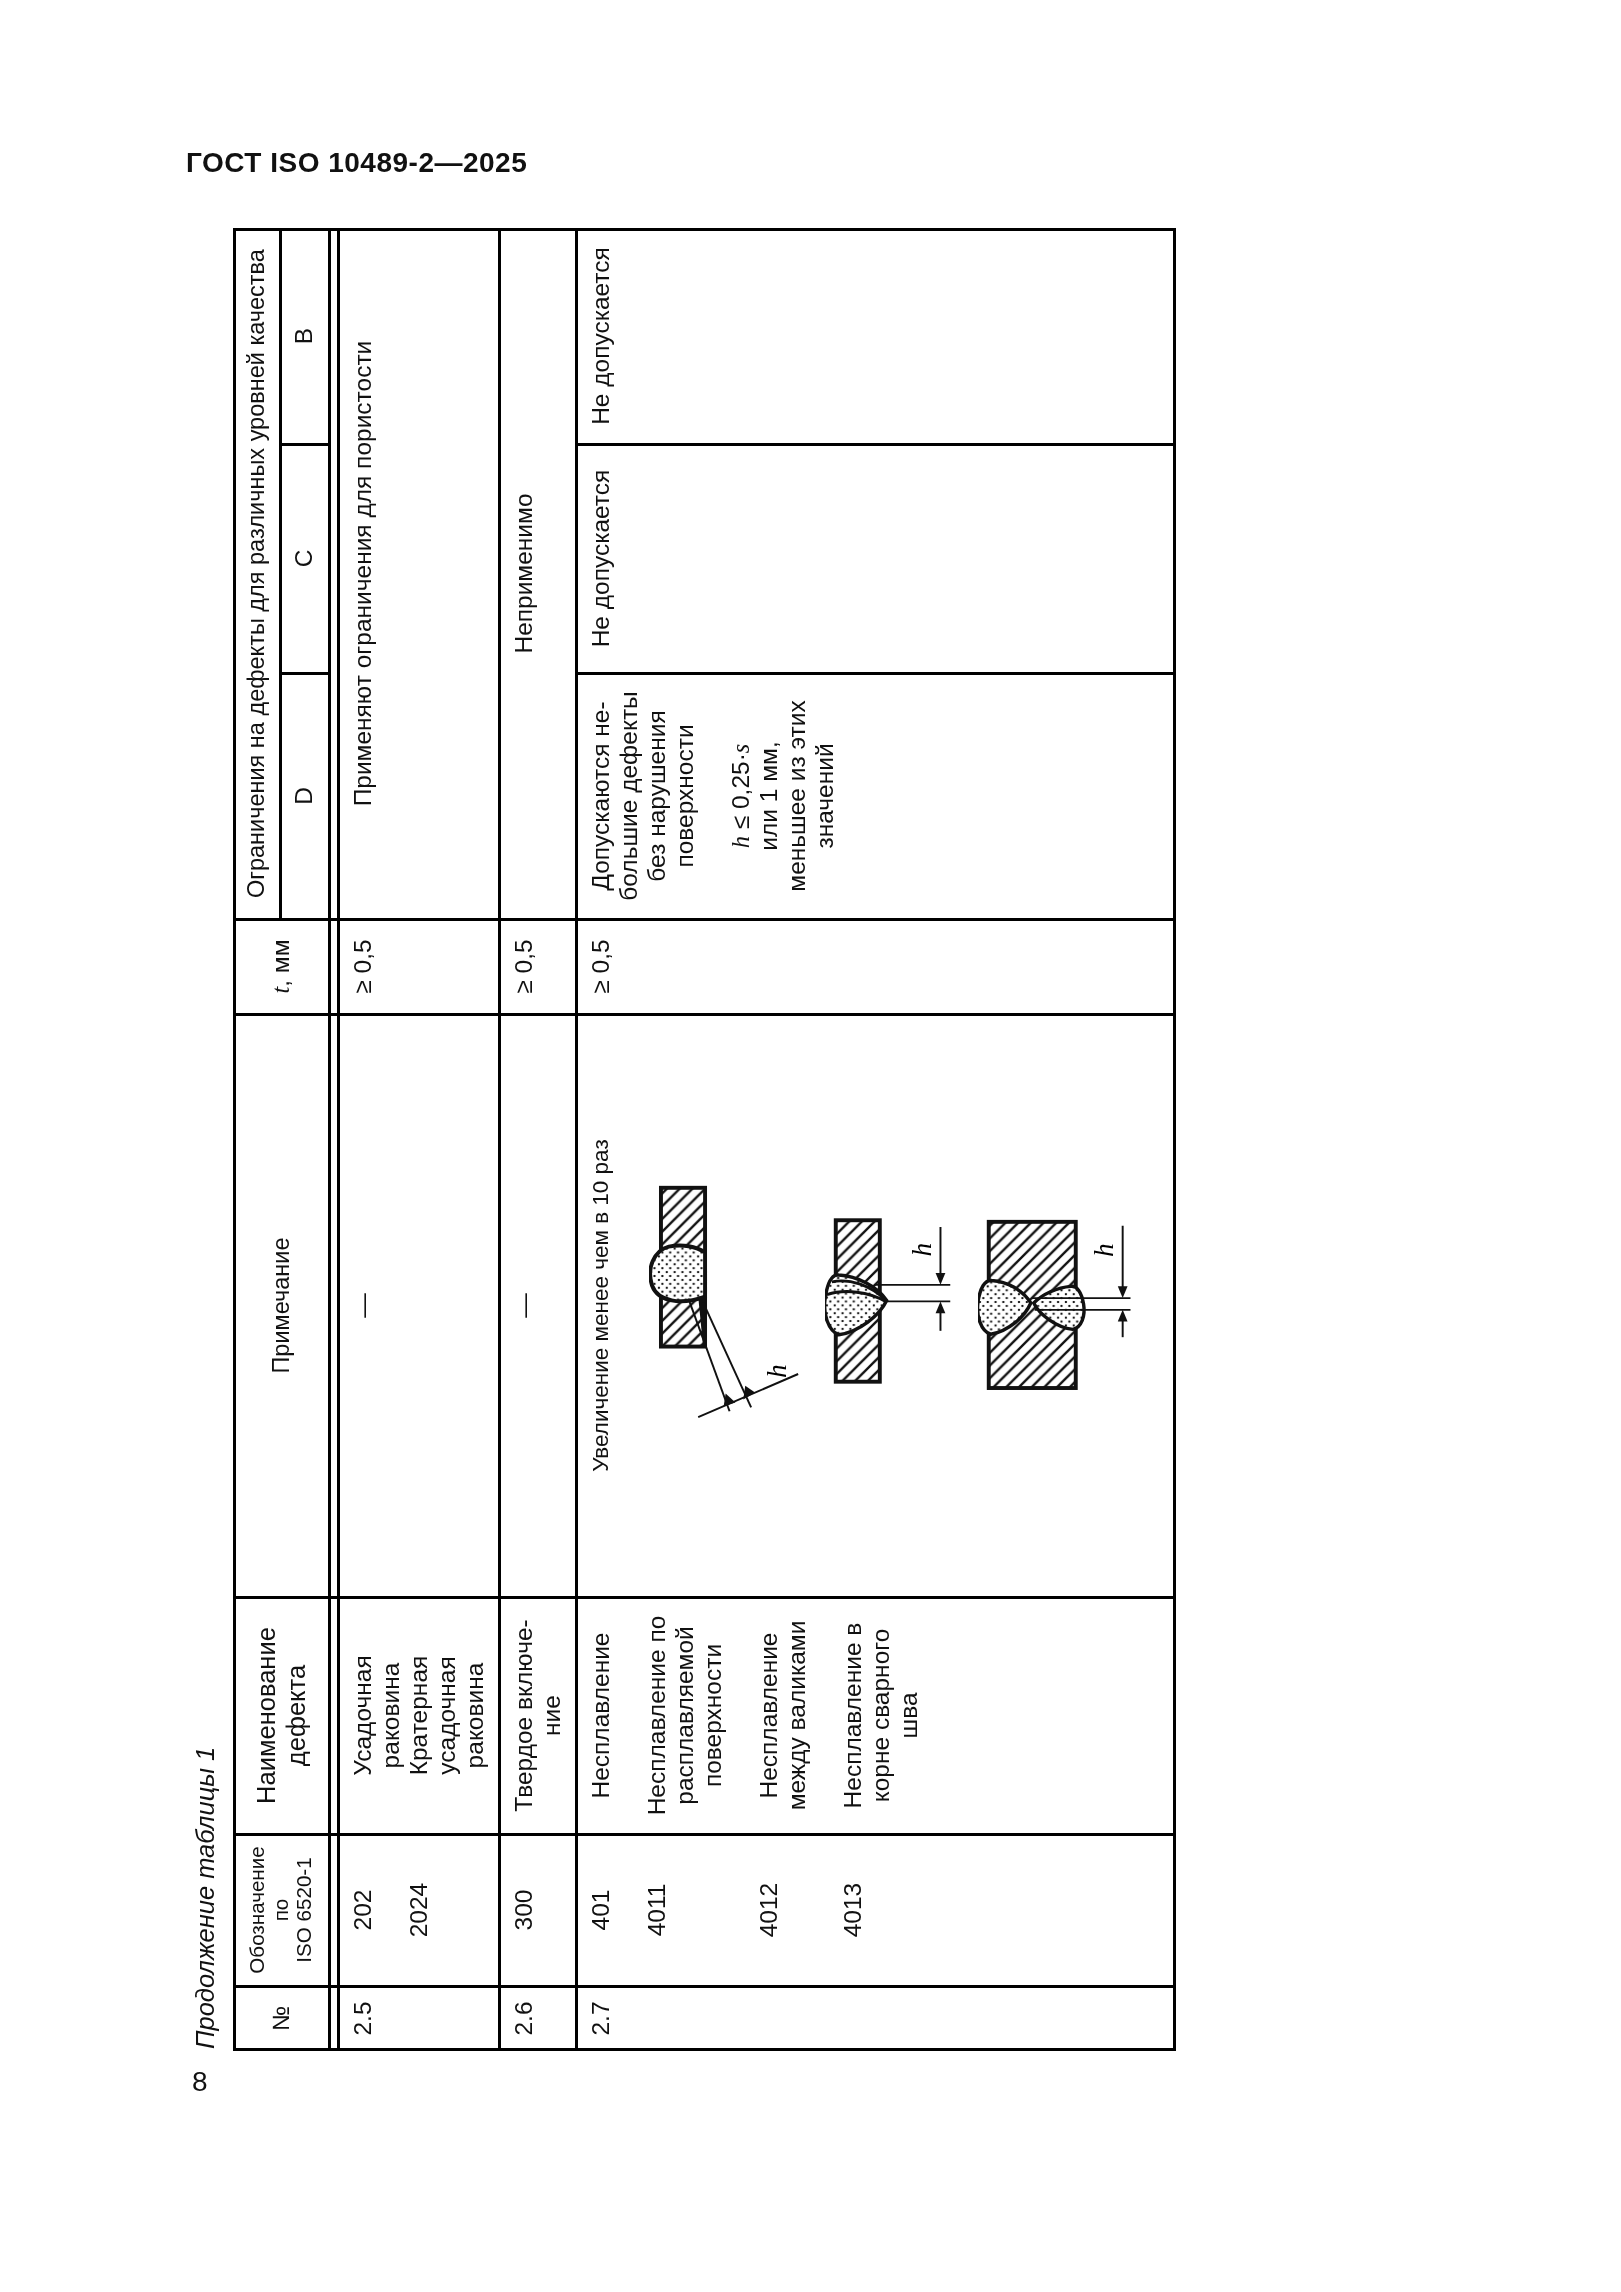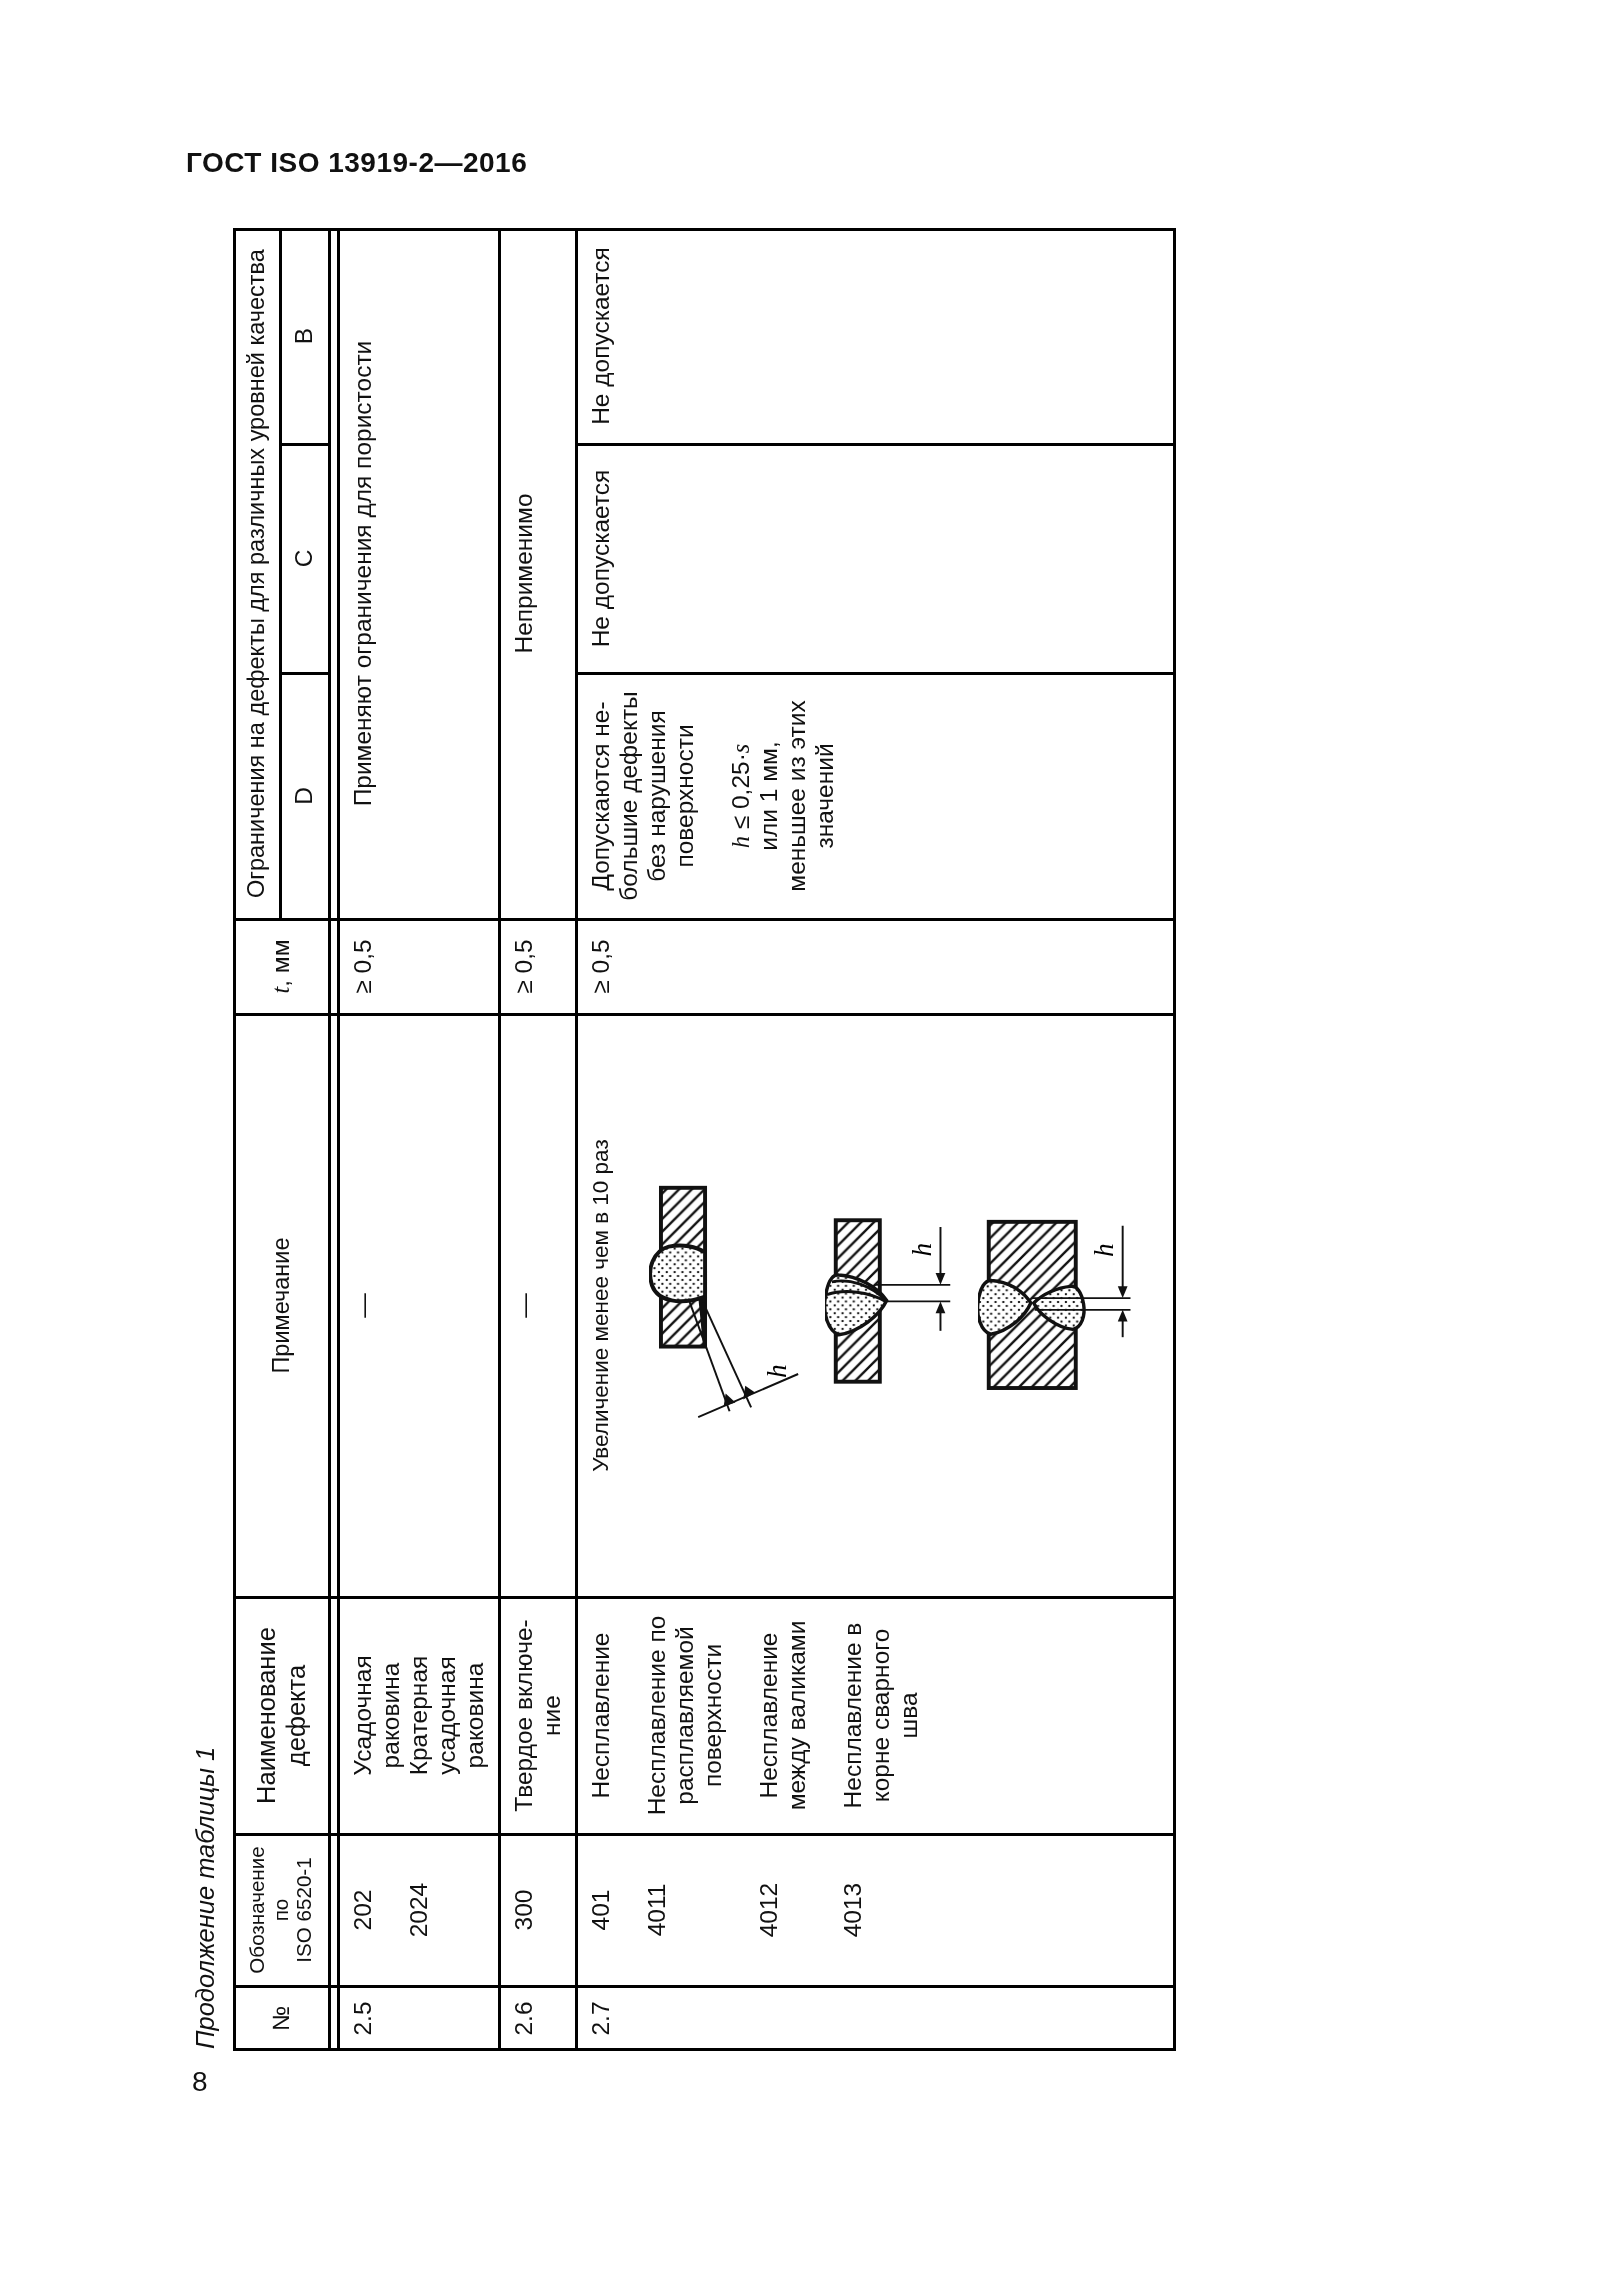--- a/index.html
+++ b/index.html
@@ -21,21 +21,21 @@
   .var{font-family:"Liberation Serif",serif;font-style:italic;}
   .fig{position:absolute;}
   .figlabel{font-family:"Liberation Serif",serif;font-style:italic;font-size:28px;}
   .note-line{font-size:22.5px;}
 </style>
 </head>
 <body>
 
 <div class="page">
 
-  <div class="doc-title">ГОСТ ISO 13919-2—2016</div>
+  <div class="doc-title">ГОСТ ISO 10489-2—2025</div>
 
   <div class="rot">
 
     <svg width="0" height="0" style="position:absolute">
       <defs>
         <pattern id="hatch" patternUnits="userSpaceOnUse" width="13" height="13">
           <rect width="13" height="13" fill="#fff"></rect>
           <path d="M-3,10 L3,16 M0,0 L13,13 M10,-3 L16,3" stroke="#111" stroke-width="2.4"></path>
         </pattern>
         <pattern id="dots" patternUnits="userSpaceOnUse" width="8" height="8">

